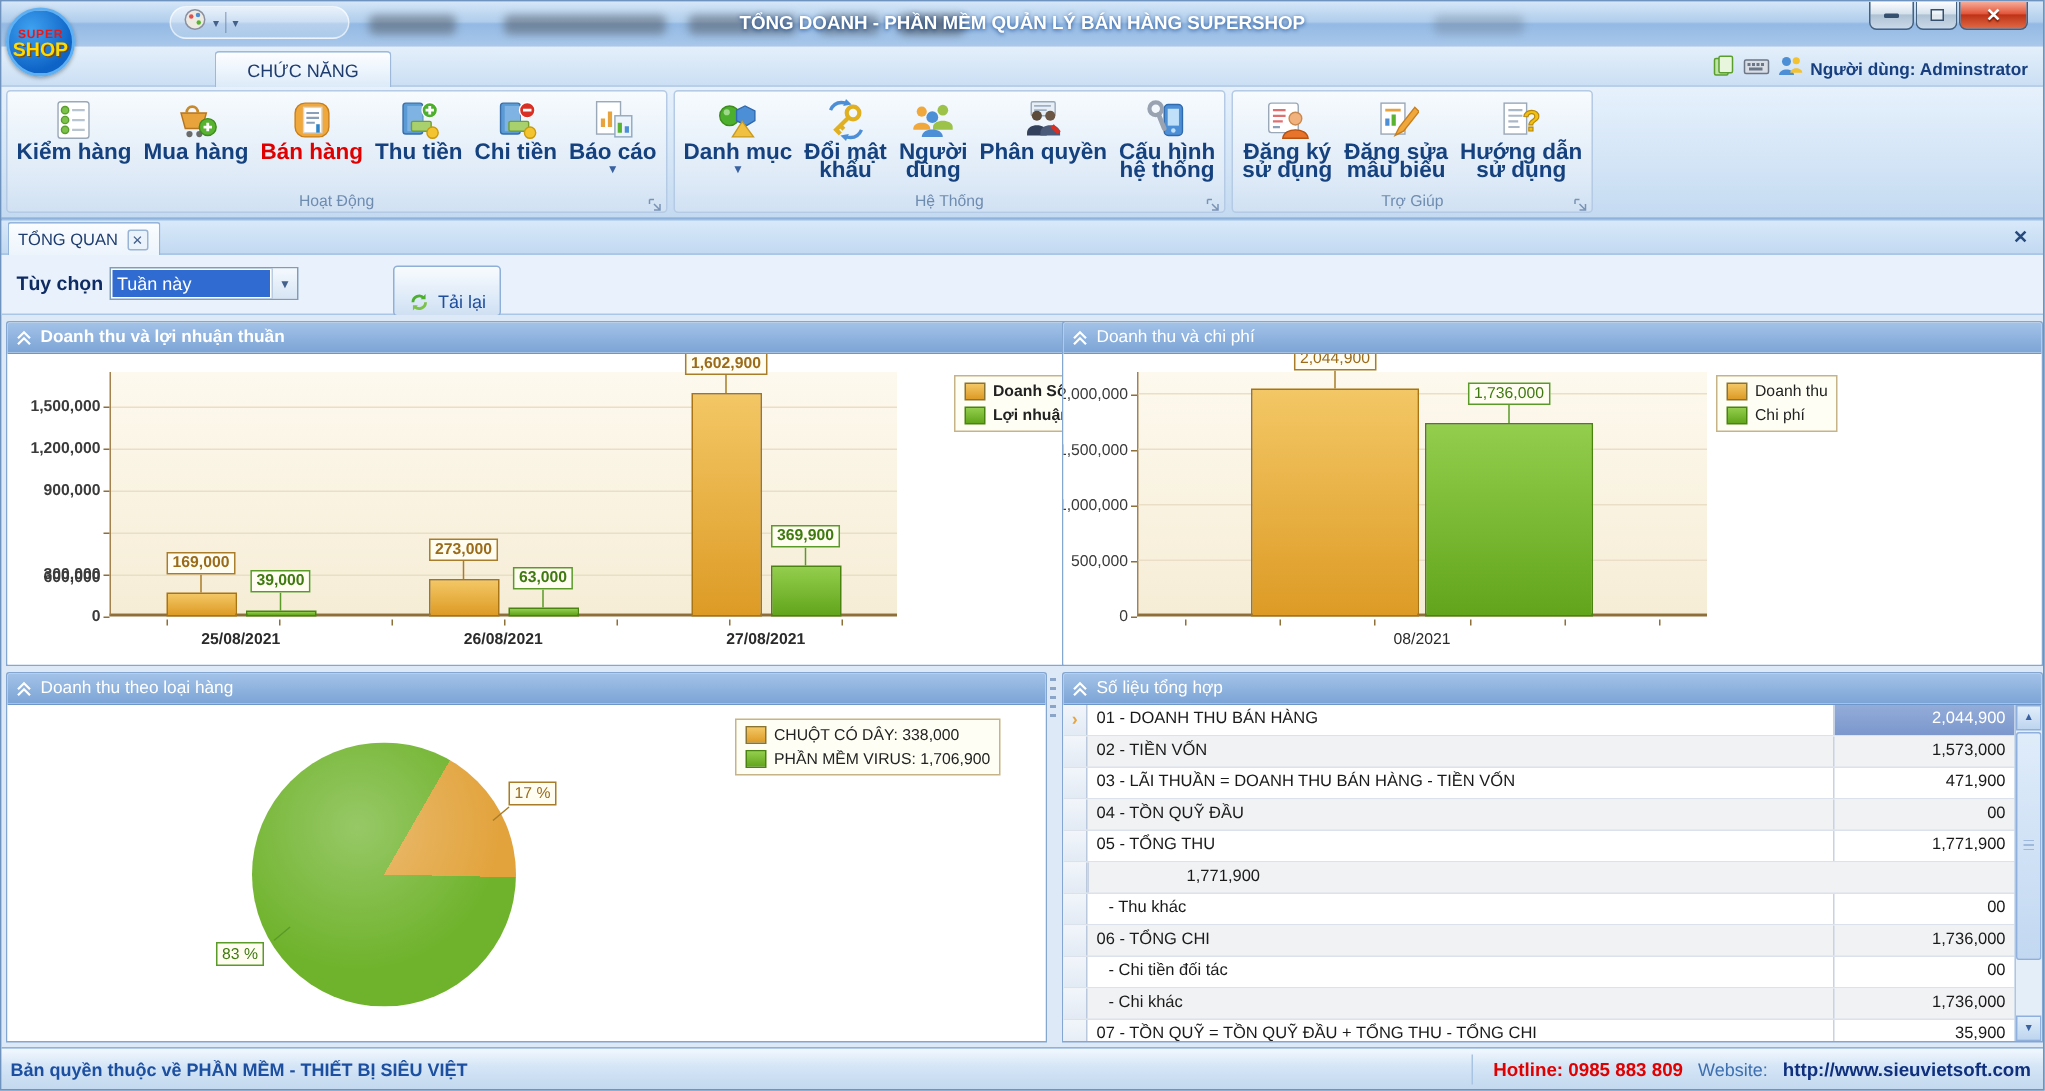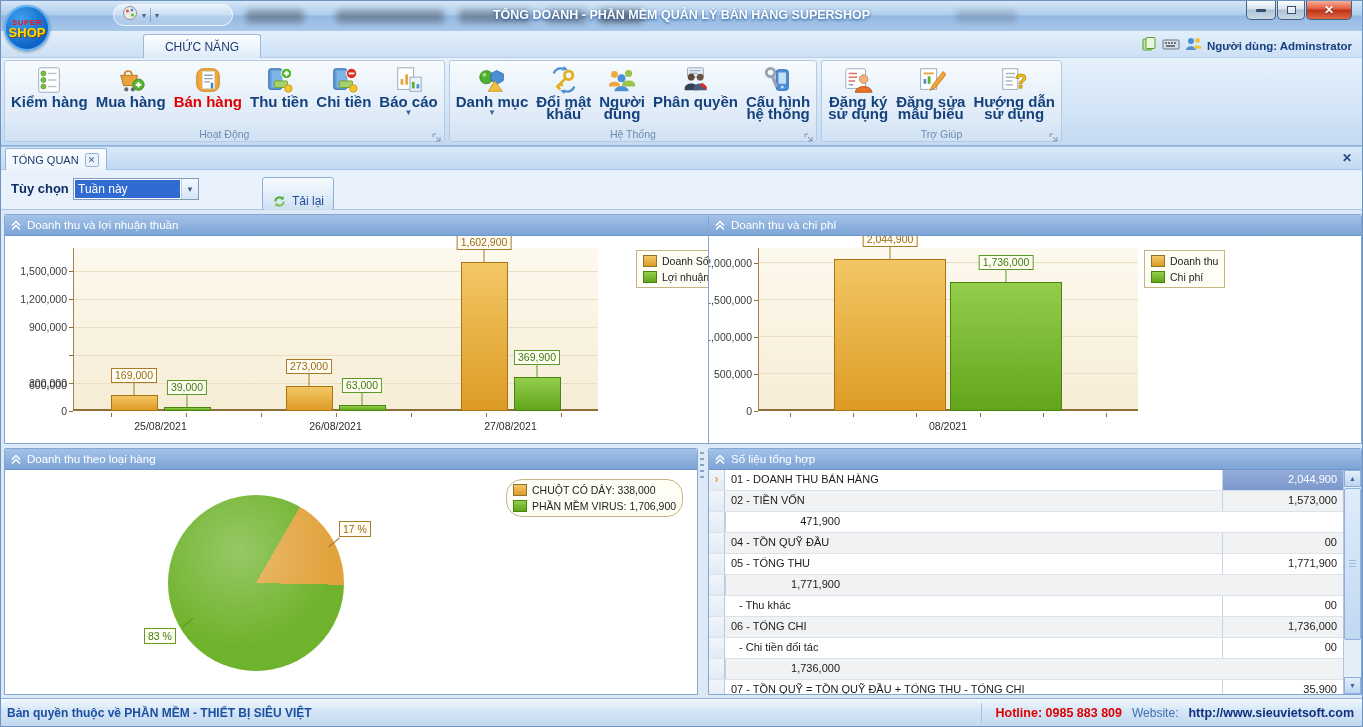--- a/index.html
+++ b/index.html
@@ -90,21 +90,21 @@
     background:linear-gradient(#F8FBFE,#DFEBF8 60%,#CFE0F2); display:flex; align-items:flex-start;
     gap:5px; color:#1F4E9C; font-size:12px;margin-left:48px; }
 
   
   .content { position:absolute; left:0; top:209px; right:0; height:489px; background:#DDE9F7; }
   .panel { position:absolute; border:1px solid #84A7D2; background:#fff; border-radius:2px 2px 0 0; }
   .panel-header { height:21px; background:linear-gradient(#A3C2E8,#7CA4D6);
     border-bottom:1px solid #6E96CA; display:flex; align-items:center; gap:6px; padding:0 6px;
     color:#fff; font-size:11.5px; border-radius:2px 2px 0 0; }
   .panel-body { position:relative; overflow:hidden; background:#fff; }
-  .pA { left:3px;  top:4px;   width:778px; height:230px; }
+  .pA { left:3px;  top:4px;   width:778px; height:230px;font-weight:bold; }
   .pB { left:707px; top:4px;  width:654px; height:230px; }
   .pC { left:3px;  top:238px; width:694px; height:247px; }
   .pD { left:707px; top:238px; width:654px; height:247px; }
   .splitter-grip { position:absolute; left:699px; top:242px; width:4px; height:28px;
     background:repeating-linear-gradient(#8AA5C8 0 2px, transparent 2px 6px); }
 
   
   .plot { position:absolute; background:linear-gradient(#FDF9EE,#F6EDD6);
     border-left:1px solid #A3824E; border-bottom:2px solid #8E6F3A; }
   .gridline { position:absolute; left:0; right:0; height:1px; background:#EADFC6; }
@@ -639,21 +639,21 @@
             <path d="M1 5.5L5 1.5 9 5.5M1 9.5L5 5.5 9 9.5" stroke="#fff" fill="none" stroke-width="1.5"></path>
           </svg>
         <span>Doanh thu theo loại hàng</span>
       </div>
       <div class="panel-body" id="chart3" style="height:224px;">
           <div class="pie" style="left: 163px; top: 25px; width: 176px; height: 176px; background: radial-gradient(circle at 40% 32%, rgba(255, 255, 255, 0.28), rgba(255, 255, 255, 0) 60%), conic-gradient(from 30deg, rgb(226, 163, 60) 0deg, rgb(226, 163, 60) 61.2deg, rgb(111, 179, 44) 61.2deg, rgb(111, 179, 44) 360deg);"></div>
           <div class="pie-label orange" style="left: 334px; top: 51px;">17 %</div>
           <div class="pie-leader orange" style="left: 322px; top: 72px; transform: rotate(-40deg);"></div>
           <div class="pie-label green" style="left: 139px; top: 158px;">83 %</div>
           <div class="pie-leader green" style="left: 176px; top: 152px; transform: rotate(-40deg);"></div>
-          <div class="legend" style="left: 501px; top: 9px; border-radius: 16px;">
+          <div class="legend" style="left: 485px; top: 9px;">
             <div class="entry">
               <span class="swatch orange"></span>
               <span>CHUỘT CÓ DÂY: 338,000</span>
             </div>
             <div class="entry">
               <span class="swatch green"></span>
               <span>PHẦN MỀM VIRUS: 1,706,900</span>
             </div>
           </div>
         </div>
@@ -673,20 +673,21 @@
               <div class="tcell-label">01 - DOANH THU BÁN HÀNG</div>
               <div class="tcell-value sel">2,044,900</div>
             </div>
             <div class="trow alt" style="top: 21px; right: 18px;">
               <div class="tcell-ind"></div>
               <div class="tcell-label">02 - TIỀN VỐN</div>
               <div class="tcell-value">1,573,000</div>
             </div>
             <div class="trow" style="top: 42px; right: 18px;">
               <div class="tcell-ind"></div>
+              <div class="tcell-label">03 - LÃI THUẦN = DOANH THU BÁN HÀNG - TIỀN VỐN</div>
               <div class="tcell-value">471,900</div>
             </div>
             <div class="trow alt" style="top: 63px; right: 18px;">
               <div class="tcell-ind"></div>
               <div class="tcell-label">04 - TỒN QUỸ ĐẦU</div>
               <div class="tcell-value">00</div>
             </div>
             <div class="trow" style="top: 84px; right: 18px;">
               <div class="tcell-ind"></div>
               <div class="tcell-label">05 - TỔNG THU</div>
@@ -706,20 +707,21 @@
               <div class="tcell-label">06 - TỔNG CHI</div>
               <div class="tcell-value">1,736,000</div>
             </div>
             <div class="trow" style="top: 168px; right: 18px;">
               <div class="tcell-ind"></div>
               <div class="tcell-label indent">- Chi tiền đối tác</div>
               <div class="tcell-value">00</div>
             </div>
             <div class="trow alt" style="top: 189px; right: 18px;">
               <div class="tcell-ind"></div>
+              <div class="tcell-label indent">- Chi khác</div>
               <div class="tcell-value">1,736,000</div>
             </div>
             <div class="trow" style="top: 210px; right: 18px;">
               <div class="tcell-ind"></div>
               <div class="tcell-label">07 - TỒN QUỸ = TỒN QUỸ ĐẦU + TỔNG THU - TỔNG CHI</div>
               <div class="tcell-value">35,900</div>
             </div>
           </div>
         <div class="vscroll">
           <div class="sbtn" style="top:0;">▲</div>

